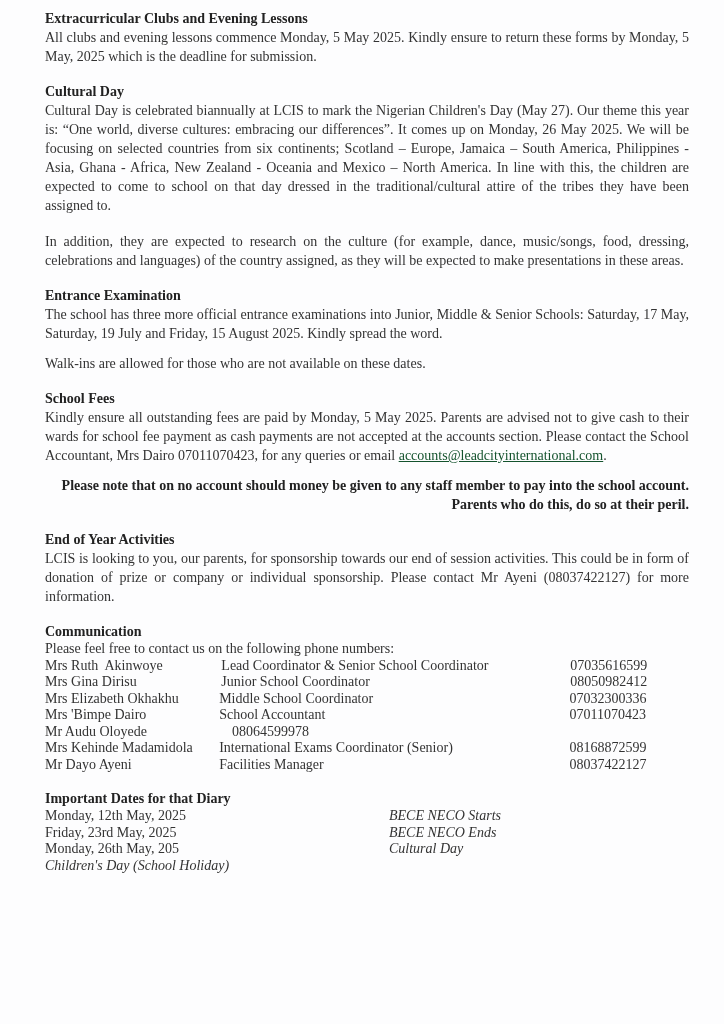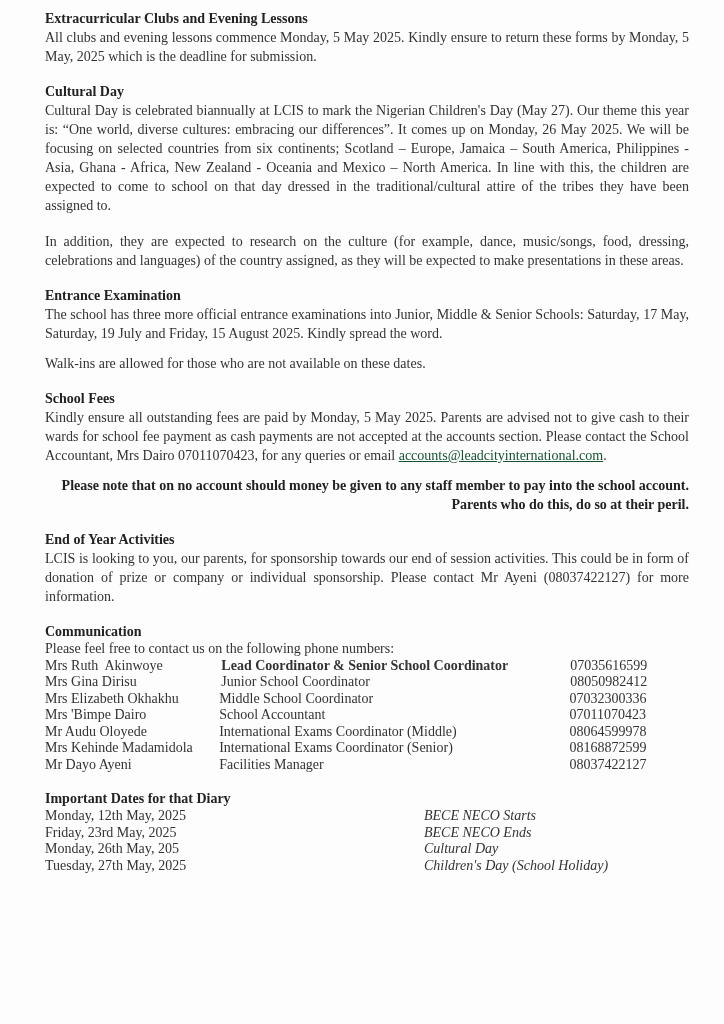--- a/index.html
+++ b/index.html
@@ -55,21 +55,20 @@
       color: #333;
     }
     .contact-name { width: 175px; }
     .contact-role { width: 340px; }
     .contact-phone { width: 120px; text-align: left; padding-left: 12px; }
     .date-row {
       display: flex;
       font-size: 14px;
       line-height: 16.5px;
       color: #333;
-      gap: 35px;
     }
     .date-col { width: 344px; }
     .event-col { font-style: italic; }
   </style>
 </head>
 <body>
 
 <div class="page">
 
   <section>
@@ -112,41 +111,40 @@
   </section>
 
   <div class="gap"></div>
 
   <section>
     <h3 class="section-title">Communication</h3>
     <p class="para" style="line-height:16.5px;">Please feel free to contact us on the following phone numbers:</p>
     <div>
       <div class="contact-row">
         <span class="contact-name" style="white-space:pre;">Mrs Ruth  Akinwoye</span>
-        <span class="contact-role" style="padding-left:3px;font-weight:bold;">Lead Coordinator &amp; Senior School Coordinator</span>
+        <span class="contact-role" style="padding-left:3px;">Lead Coordinator &amp; Senior School Coordinator</span>
         <span class="contact-phone">07035616599</span>
       </div>
       <div class="contact-row">
         <span class="contact-name">Mrs Gina Dirisu</span>
         <span class="contact-role" style="padding-left:3px;">Junior School Coordinator</span>
         <span class="contact-phone">08050982412</span>
       </div>
       <div class="contact-row">
         <span class="contact-name">Mrs Elizabeth Okhakhu</span>
         <span class="contact-role">Middle School Coordinator</span>
         <span class="contact-phone">07032300336</span>
       </div>
       <div class="contact-row">
         <span class="contact-name">Mrs 'Bimpe Dairo</span>
         <span class="contact-role">School Accountant</span>
         <span class="contact-phone">07011070423</span>
       </div>
       <div class="contact-row">
         <span class="contact-name">Mr Audu Oloyede</span>
-        <span class="contact-role">International Exams Coordinator (Middle)</span>
         <span class="contact-phone">08064599978</span>
       </div>
       <div class="contact-row">
         <span class="contact-name">Mrs Kehinde Madamidola</span>
         <span class="contact-role">International Exams Coordinator (Senior)</span>
         <span class="contact-phone">08168872599</span>
       </div>
       <div class="contact-row">
         <span class="contact-name">Mr Dayo Ayeni</span>
         <span class="contact-role">Facilities Manager</span>
@@ -166,19 +164,18 @@
       </div>
       <div class="date-row">
         <span class="date-col">Friday, 23rd May, 2025</span>
         <span class="event-col">BECE NECO Ends</span>
       </div>
       <div class="date-row">
         <span class="date-col">Monday, 26th May, 205</span>
         <span class="event-col">Cultural Day</span>
       </div>
       <div class="date-row">
-        <span class="date-col">Tuesday, 27th May, 2025</span>
         <span class="event-col">Children's Day (School Holiday)</span>
       </div>
     </div>
   </section>
 
 </div>
 
 </body></html>

